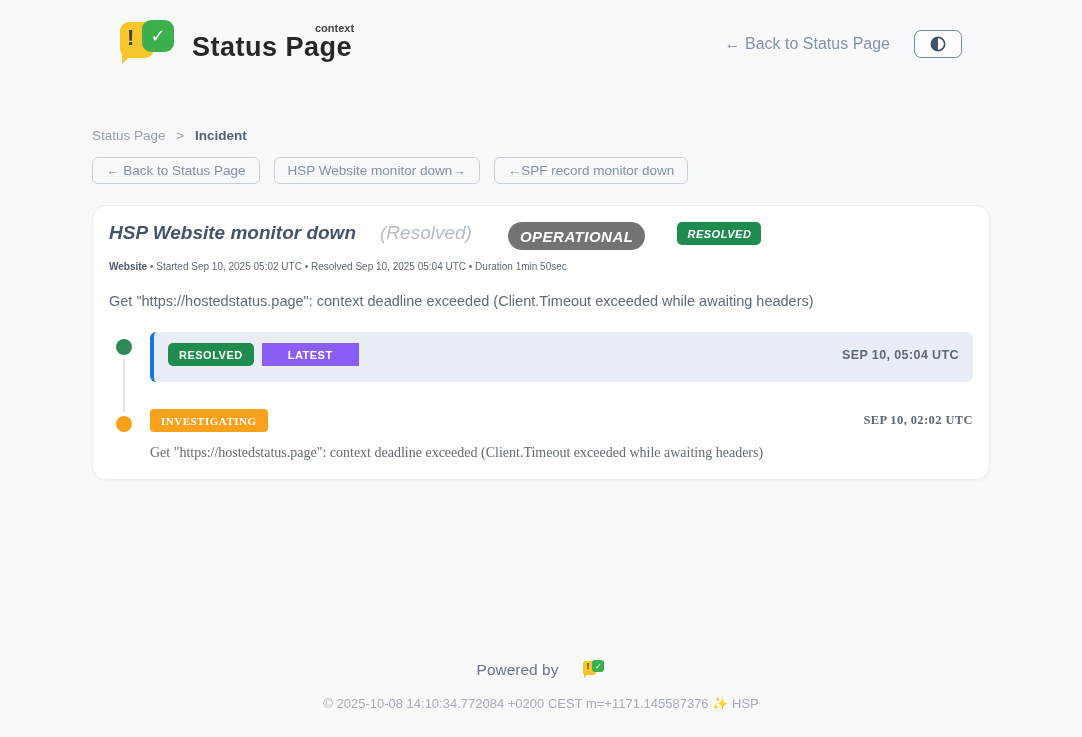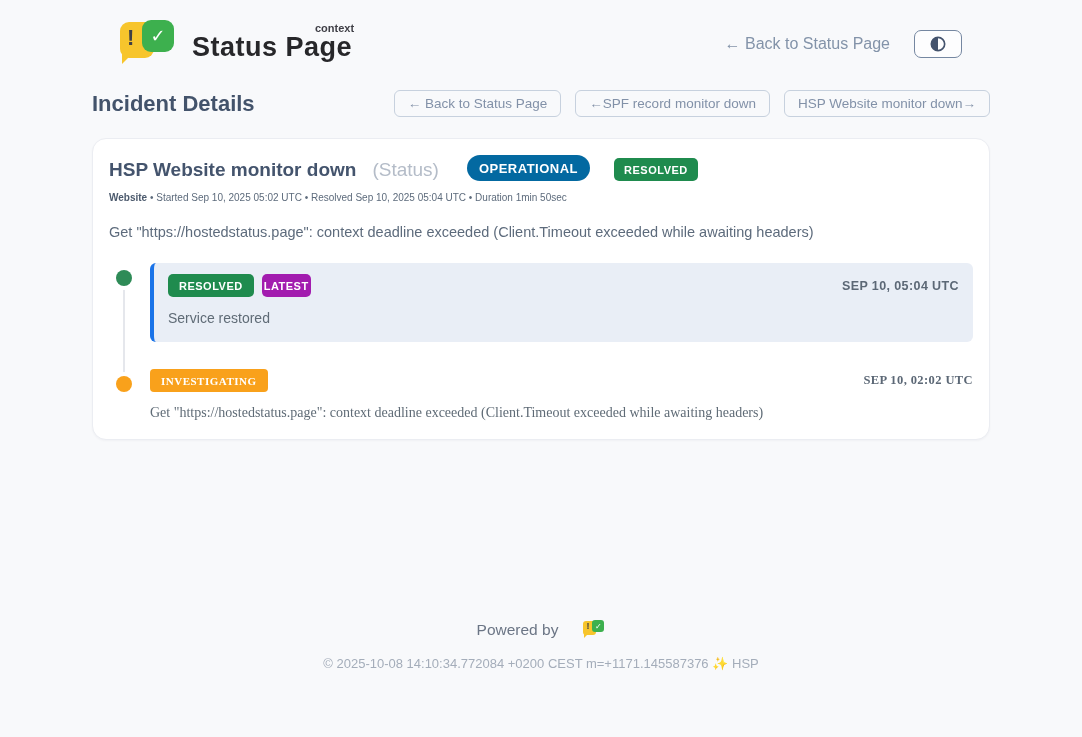--- a/index.html
+++ b/index.html
@@ -83,29 +83,29 @@
 
   
   .card {
     margin-top: 21px;
     background: #ffffff;
     border: 1px solid #ebedf2;
     border-radius: 14px;
     box-shadow: 0 1px 2px rgba(40,50,70,0.04);
     padding: 16px 16px 18px 16px;
   }
-  .card-title-row { display: flex; align-items: flex-end; gap: 16px; }
+  .card-title-row { display: flex; align-items: flex-start; gap: 24px; font-style: italic; }
   .card-title { font-size: 19px; font-weight: 700; color: #44546d; }
   .card-component { font-size: 19px; font-weight: 400; color: #b4bcc8; }
   .badge {
     display: inline-block; color: #fff; font-weight: 700;
     letter-spacing: 0.5px; white-space: nowrap;
   }
   .badge-pill {
-    background: #0369a1; font-size: 13px;
+    background: #737373; font-size: 15px;
     padding: 6px 12px 5px; border-radius: 999px; margin-left: 12px;
   }
   .badge-resolved-hdr {
     background: #1f8b4e; font-size: 11px;
     padding: 6px 10px 5px; border-radius: 5px; margin-left: 8px;
   }
   .meta { margin-top: 11px; font-size: 10px; color: #5d6b7c; }
   .meta b { font-weight: 700; color: #4c5a6d; }
   .description { margin-top: 21px; font-size: 14.5px; color: #5d6b7c; }
 
@@ -126,21 +126,21 @@
   .t-body { flex: 1; }
   .t-body.highlight {
     background: #e9eef6;
     border-left: 4px solid #1a73e8;
     border-radius: 6px;
     padding: 11px 14px 16px;
   }
   .t-head { display: flex; align-items: center; justify-content: space-between; }
   .t-badges { display: flex; gap: 8px; }
   .b-green  { background: #1f8b4e; font-size: 11px; padding: 6px 11px 5px; border-radius: 5px; }
-  .b-blue   { background: #a21caf; font-size: 11px; padding: 6px 2px 5px; border-radius: 5px; }
+  .b-blue   { background: #8b5cf6; font-size: 11px; padding: 6px 26px 5px; border-radius: 0; }
   .b-orange { background: #f9a11b; font-size: 11px; padding: 6px 11px 5px; border-radius: 4px; }
   .t-time { font-size: 12.5px; font-weight: 700; color: #5c6876; letter-spacing: 0.4px; }
   .t-msg { margin-top: 13px; font-size: 14px; color: #5f6b76; }
 
   
   .footer { margin-top: 180px; text-align: center; padding-bottom: 24px; }
   .powered { font-size: 15.5px; color: #6b7585; display: inline-flex; align-items: center; gap: 25px; }
   .mini-logo { position: relative; width: 22px; height: 19px; display: inline-block; cursor: pointer; }
   .mini-bubble { position: absolute; left: 0; top: 1px; width: 13px; height: 14px; background: #f7c52c; border-radius: 3px; }
   .mini-tail { position: absolute; left: 1px; top: 12px; width: 0; height: 0; border-left: 6px solid #f7c52c; border-bottom: 6px solid transparent; }
@@ -169,34 +169,38 @@
     <button class="theme-toggle">
       <svg width="20" height="20" viewBox="0 0 24 24">
         <circle cx="12" cy="12" r="8" fill="none" stroke="#44536d" stroke-width="2"></circle>
         <path d="M12 4 a 8 8 0 0 0 0 16 Z" fill="#44536d"></path>
       </svg>
     </button>
   </div>
 </header>
 
 <main class="container">
+  <nav class="breadcrumb">
+    <a class="crumb-root">Status Page</a>
+    <span class="crumb-sep">&gt;</span>
+    <span class="crumb-current">Incident</span>
+  </nav>
 
   <div class="title-row">
-    <h1 class="page-title">Incident Details</h1>
     <div class="nav-buttons">
       <button class="nav-btn">← Back to Status Page</button>
+      <button class="nav-btn">HSP Website monitor down→</button>
       <button class="nav-btn">←SPF record monitor down</button>
-      <button class="nav-btn">HSP Website monitor down→</button>
     </div>
   </div>
 
   <section class="card">
     <div class="card-title-row">
       <span class="card-title">HSP Website monitor down</span>
-      <span class="card-component">(Status)</span>
+      <span class="card-component">(Resolved)</span>
       <span class="badge badge-pill">OPERATIONAL</span>
       <span class="badge badge-resolved-hdr">RESOLVED</span>
     </div>
 
     <p class="meta"><b>Website</b><span> • Started Sep 10, 2025 05:02 UTC • Resolved Sep 10, 2025 05:04 UTC • Duration 1min 50sec</span></p>
 
     <p class="description">Get "https://hostedstatus.page": context deadline exceeded (Client.Timeout exceeded while awaiting headers)</p>
 
     <div class="timeline">
       <div class="t-line"></div>
@@ -204,21 +208,20 @@
       <div class="t-item">
         <div class="t-dot green"></div>
         <div class="t-body highlight">
           <div class="t-head">
             <div class="t-badges">
               <span class="badge b-green">RESOLVED</span>
               <span class="badge b-blue">LATEST</span>
             </div>
             <span class="t-time">SEP 10, 05:04 UTC</span>
           </div>
-          <p class="t-msg">Service restored</p>
         </div>
       </div>
 
       <div class="t-item">
         <div class="t-dot orange"></div>
         <div class="t-body">
           <div class="t-head">
             <div class="t-badges">
               <span class="badge b-orange">INVESTIGATING</span>
             </div>

